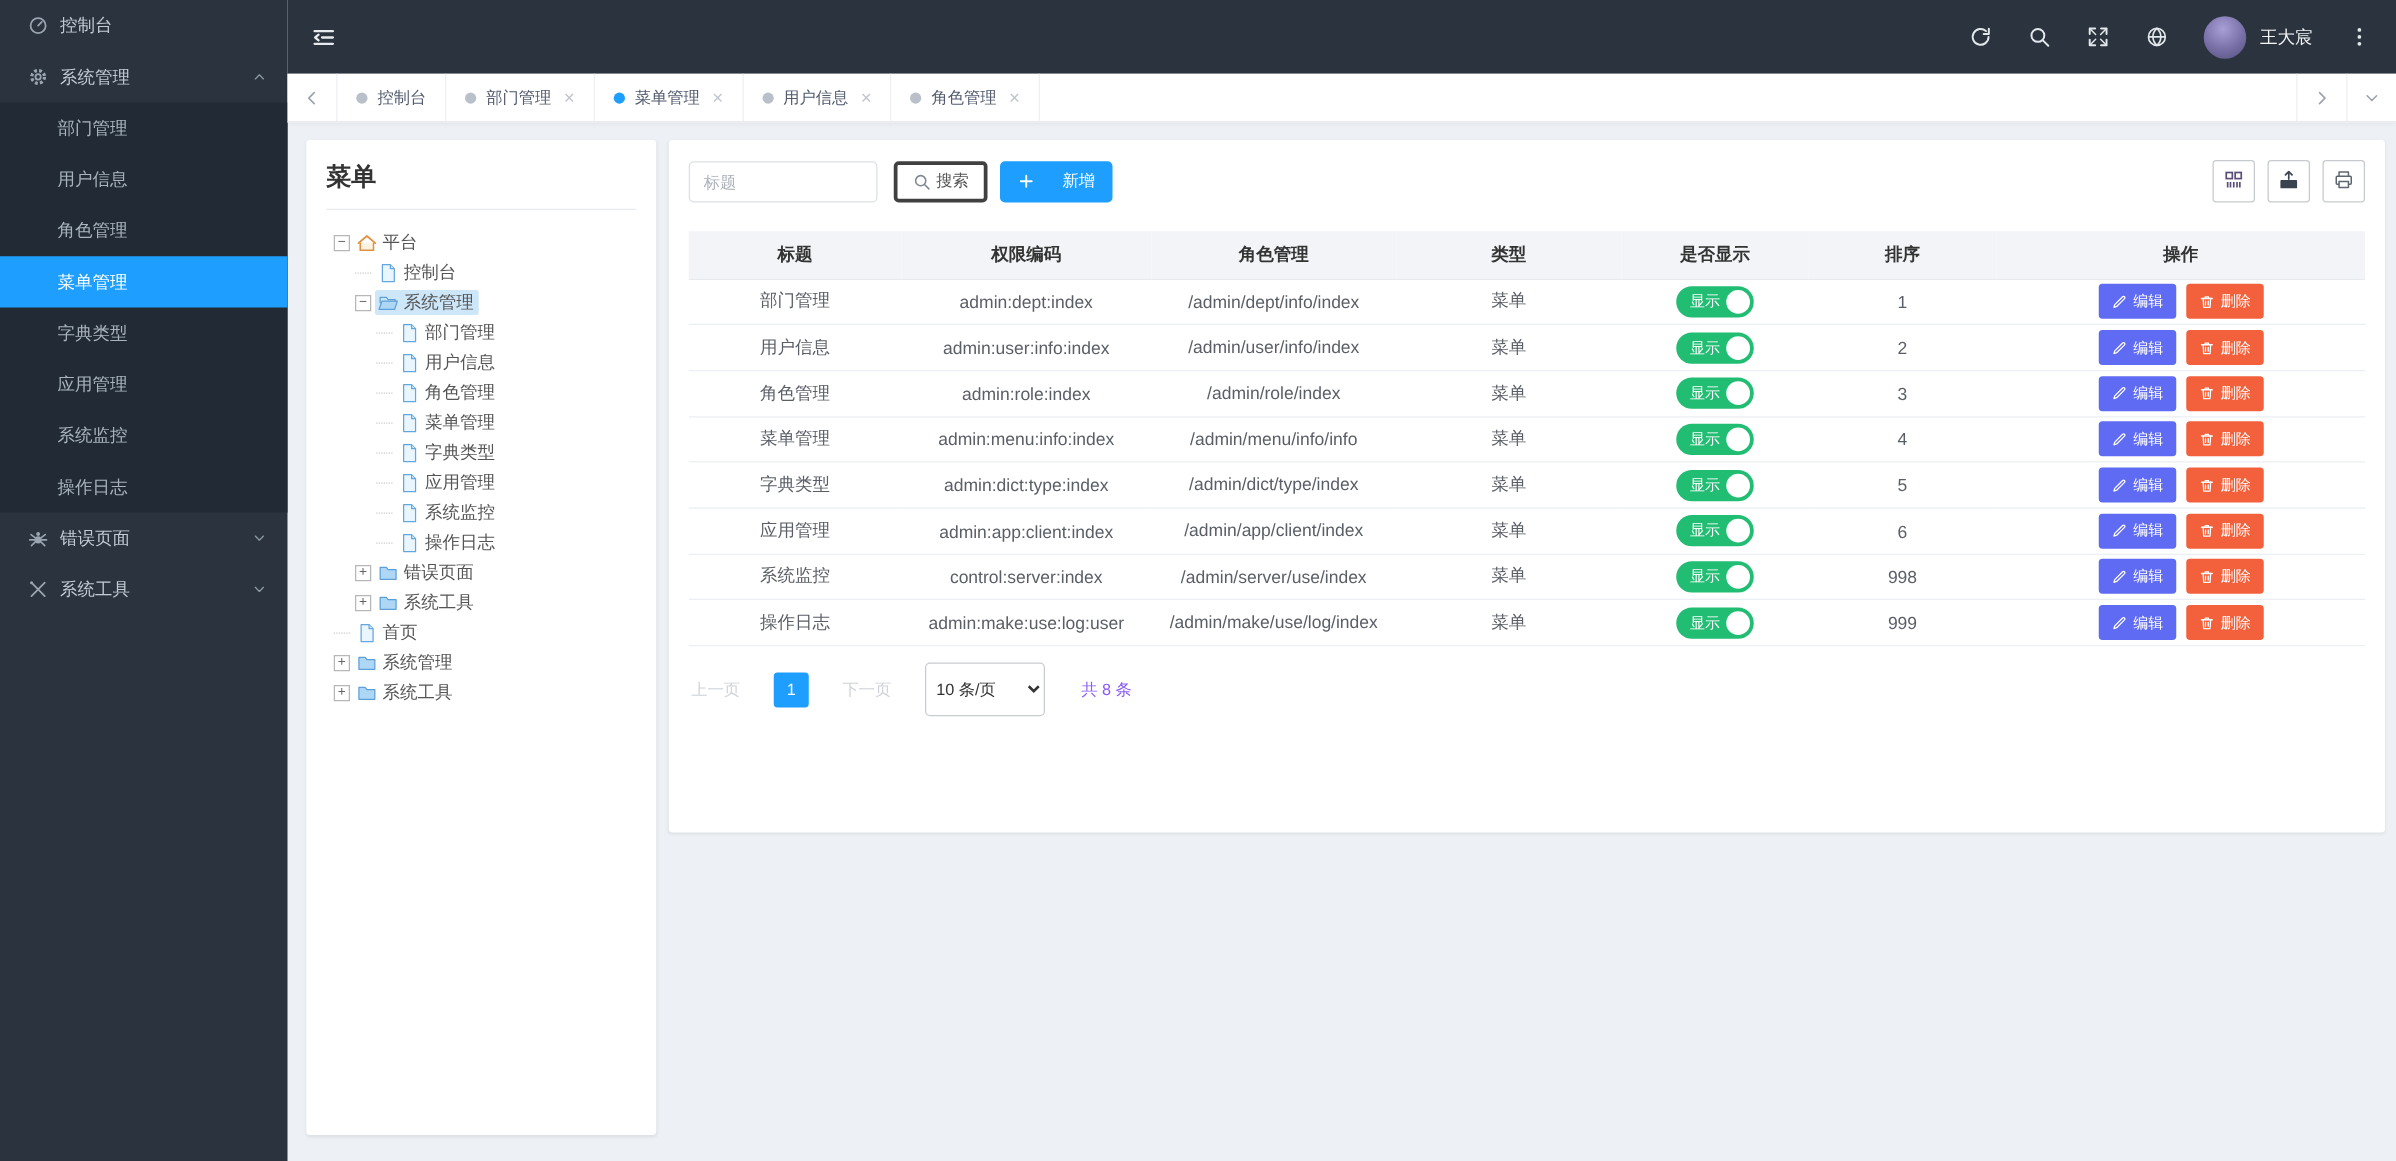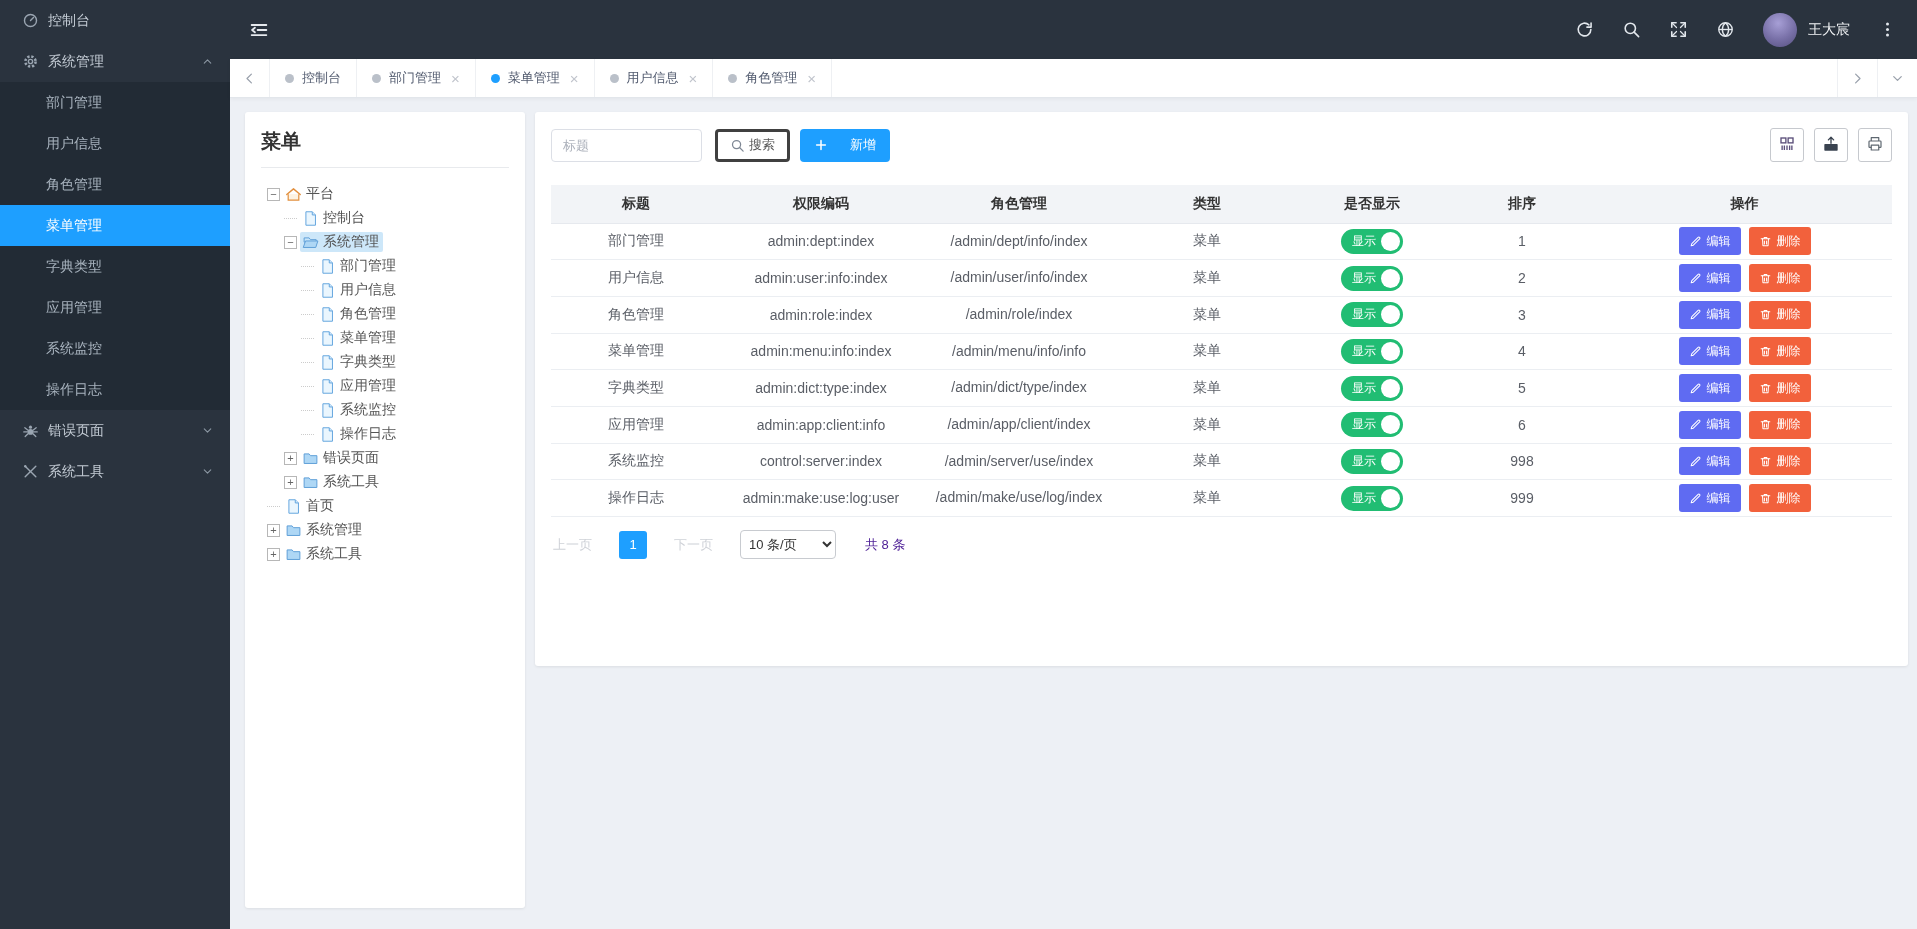--- a/index.html
+++ b/index.html
@@ -114,23 +114,23 @@
              font-family:inherit; }
   .btn-edit { background:#5F6BF2; margin-right:8px; }
   .btn-del  { background:#F2613C; }
   .btn-row .bi { width:13px; height:13px; display:flex; }
   .btn-row .bi svg { width:13px; height:13px; }
 
   .pager { display:flex; align-items:center; gap:27px; padding:13px 0 0 2px; font-size:13px; color:#606266; }
   .pg-dis { color:#CFD2D8; cursor:default; }
   .pg-cur { width:28px; height:28px; background:#1E9FFF; color:#fff; display:flex; align-items:center;
             justify-content:center; border-radius:3px; cursor:pointer; }
-  .pg-size { height:29px; width:96px; border:1px solid #C8CBD0; border-radius:4px; font-size:13px;
+  .pg-size { height:43px; width:96px; border:1px solid #C8CBD0; border-radius:4px; font-size:13px;
              color:#333; background:#fff; padding:0 4px; font-family:inherit; }
-  .pg-total { color:#4c1d95; margin-left:2px; }
+  .pg-total { color:#8b5cf6; margin-left:2px; }
 </style>
 </head>
 <body>
 
 <div class="app">
 
   <aside class="sidebar">
     <nav id="side-menu">
         <div class="side-item">
           <span class="s-icon">
@@ -693,21 +693,21 @@
                         <path d="M4 7h16M9.5 7V4.5h5V7"></path>
                         <path d="M6.5 7l.8 13h9.4l.8-13"></path>
                         <path d="M10 11v5.5M14 11v5.5"></path>
                       </svg>
                     </span>
                     <span>删除</span>
                   </button></td>
               </tr>
               <tr>
                 <td class="cell-title">应用管理</td>
-                <td class="cell-code">admin:app:client:info</td>
+                <td class="cell-code">admin:app:client:index</td>
                 <td class="cell-path">/admin/app/client/index</td>
                 <td class="cell-type">菜单</td>
                 <td><span class="toggle">
                     <span>显示</span>
                     <span class="knob"></span>
                   </span></td>
                 <td>6</td>
                 <td><button class="btn-row btn-edit">
                     <span class="bi">
                       <svg viewBox="0 0 24 24" stroke="currentColor" fill="none" stroke-width="1.9" stroke-linecap="round" stroke-linejoin="round">

